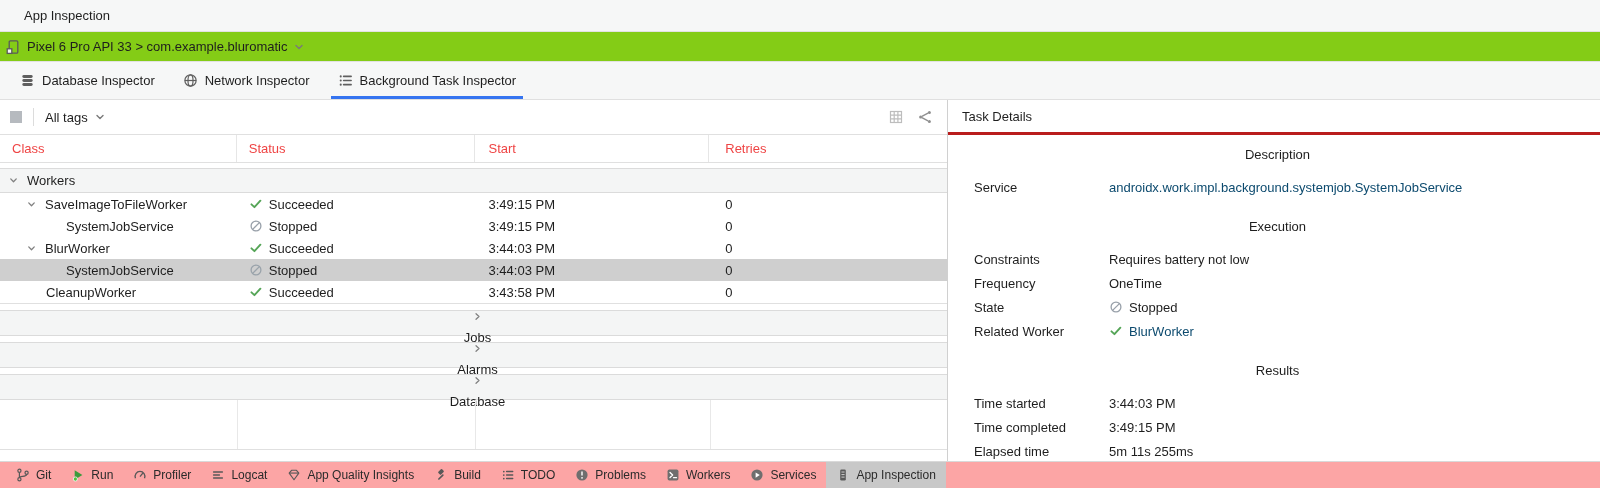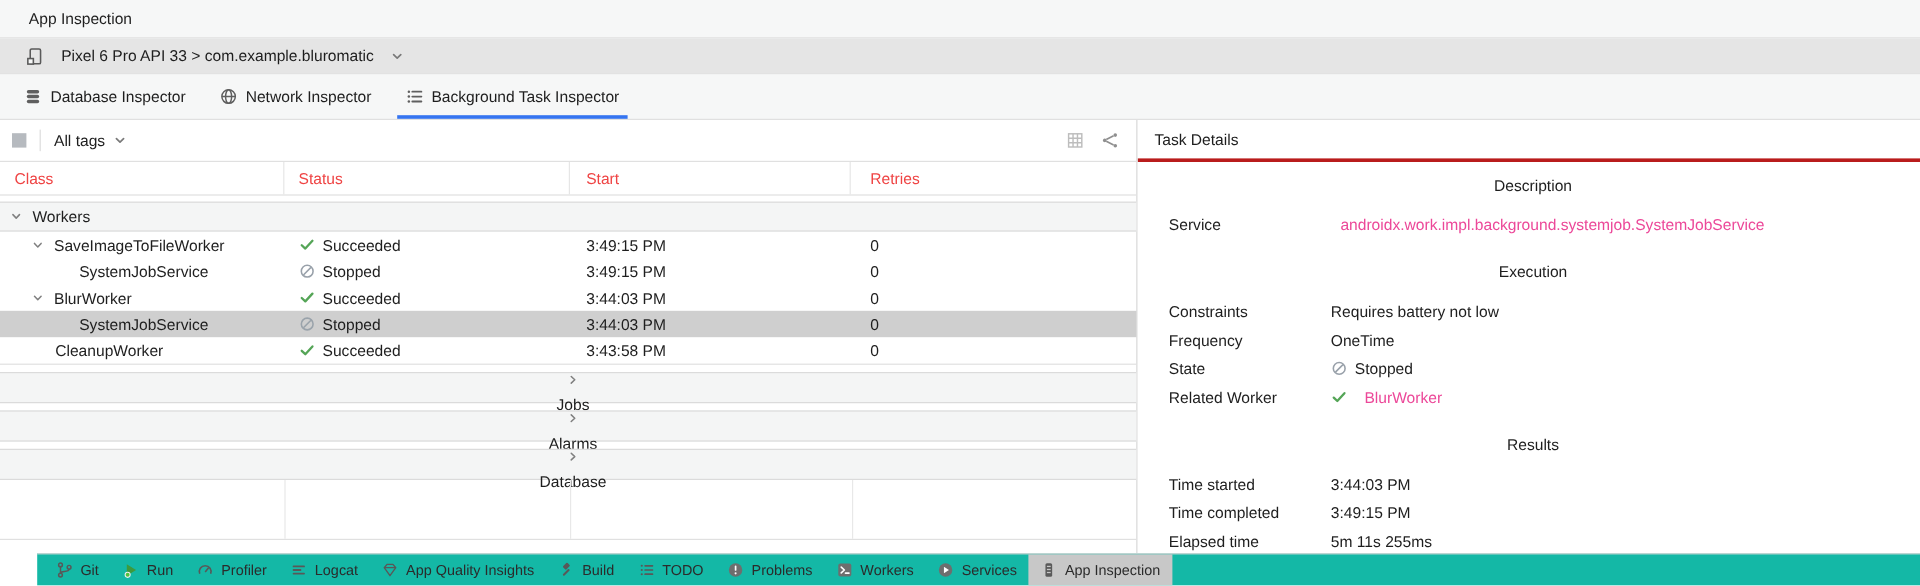--- a/index.html
+++ b/index.html
@@ -2,21 +2,21 @@
 <html><head>
 <meta charset="utf-8">
 <style>
   * { box-sizing: border-box; margin: 0; padding: 0; }
   html,body { width:1600px; height:488px; overflow:hidden; }
   body { font-family:"Liberation Sans", sans-serif; font-size:13px; color:#1e1e1e; background:#fff; }
   .app { width:1600px; height:488px; display:flex; flex-direction:column; }
 
   
   .titlebar { height:32px; background:#f6f7f7; border-bottom:1px solid #e2e2e2; display:flex; align-items:center; padding-left:24px; }
-  .devicebar { height:30px; background:#e5e5e5; border-bottom:1px solid #e2e2e2; display:flex; align-items:center; gap:14px; padding-left:21px; }
+  .devicebar { height:30px; background:#84cc16; border-bottom:1px solid #e2e2e2; display:flex; align-items:center; gap:6px; padding-left:5px; }
   .tabbar { height:38px; background:#f6f7f7; border-bottom:1px solid #e0e0e0; display:flex; align-items:stretch; padding-left:6px; }
   .tab { display:flex; align-items:center; gap:7px; padding:0 14px; position:relative; cursor:default; }
   .tab.selected::after { content:''; position:absolute; left:7px; right:7px; bottom:0; height:3px; background:#3574F0; }
 
   
   .main { flex:1; display:flex; overflow:hidden; background:#fff; }
   .left-panel { width:948px; border-right:1px solid #d0d0d0; display:flex; flex-direction:column; background:#fff; }
   .right-panel { flex:1; display:flex; flex-direction:column; overflow:hidden; background:#fff; }
 
   
@@ -57,24 +57,24 @@
 
   
   .details-header { height:35px; border-bottom:3px solid #b91c1c; display:flex; align-items:center; padding-left:14px; }
   .details-body { flex:1; overflow:hidden; padding:12px 6px 0 13px; }
   .section { margin-bottom:20px; }
   .stitle { display:flex; align-items:center; gap:9px; height:18px; margin-bottom:10px;flex-direction:column; }
   .rule { flex:1; height:1px; background:#d9d9d9; }
   .field { height:24px; display:flex; align-items:center; padding-left:13px; }
   .flabel { width:135px; flex:none; }
   .fvalue { display:flex; align-items:center; gap:6px; }
-  .link { color:#ec4899; cursor:pointer;margin-left:8px; }
-
-  
-  .bottombar { height:27px; background:#14b8a6; border-top:1px solid #d9d9d9; display:flex; align-items:stretch; padding-left:6px; font-size:12px; color:#2b2b2b;margin-left:31px; }
+  .link { color:#0c4a6e; cursor:pointer; }
+
+  
+  .bottombar { height:27px; background:#fca5a5; border-top:1px solid #d9d9d9; display:flex; align-items:stretch; padding-left:6px; font-size:12px; color:#2b2b2b; }
   .bb-item { display:flex; align-items:center; gap:6px; padding:0 10px; }
   .bb-item.selected { background:#c8c8c8; }
 
   .icon { flex:none; display:block; }
 </style>
 </head>
 <body>
 
 <div class="app">
 

